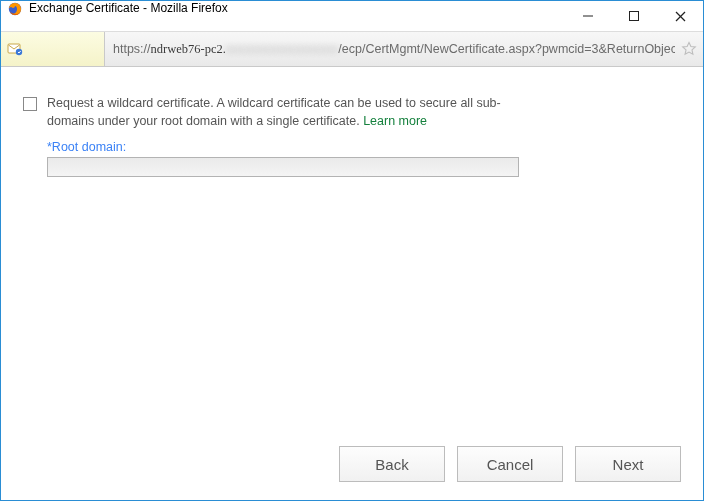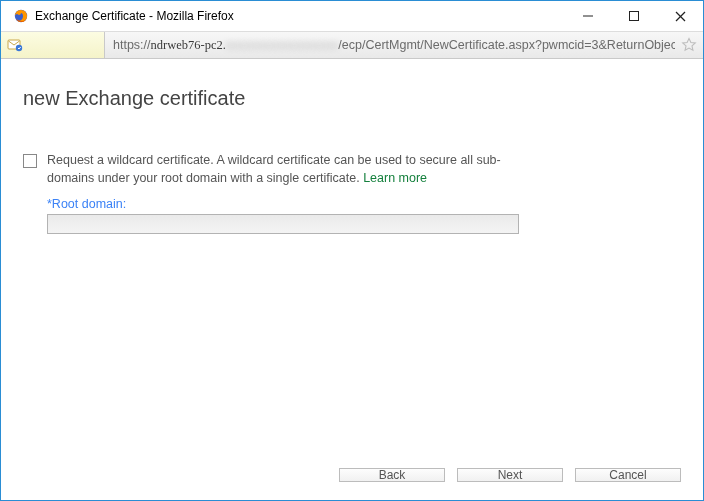--- a/index.html
+++ b/index.html
@@ -1,40 +1,40 @@
 <!DOCTYPE html>
 <html><head>
   <meta charset="utf-8">
   <style>
     * { box-sizing: border-box; margin: 0; padding: 0; }
     html, body { width: 704px; height: 501px; font-family: "Segoe UI", Arial, sans-serif; font-size: 12px; overflow: hidden; }
     .window { width: 704px; height: 501px; border: 1px solid #2a8dd4; background: #fff; display: flex; flex-direction: column; }
-    .titlebar { height: 30px; background: #fff; display: flex; align-items: center; padding: 0 0 0 6px; margin-left: 6px; }
+    .titlebar { height: 30px; background: #fff; display: flex; align-items: flex-start; padding: 0 0 0 6px; }
     .titlebar .ff-icon { width: 16px; height: 16px; margin-right: 6px; }
     .titlebar .title { flex: 1; font-size: 12px; color: #000; }
     .win-controls { display: flex; height: 30px; }
     .win-btn { width: 46px; height: 30px; display: flex; align-items: center; justify-content: center; color: #222; }
     .win-btn svg { display: block; }
-    .addressbar { height: 28px; background: linear-gradient(#f7f7f7, #e9e9e9); border-top: 1px solid #ddd; border-bottom: 1px solid #c9c9c9; display: flex; align-items: stretch; }
+    .addressbar { height: 36px; background: linear-gradient(#f7f7f7, #e9e9e9); border-top: 1px solid #ddd; border-bottom: 1px solid #c9c9c9; display: flex; align-items: stretch; }
     .identity-box { width: 104px; border-right: 1px solid #c9c9c9; display: flex; align-items: center; padding-left: 6px; background: linear-gradient(#fcfce2, #f5f3c9); }
     .identity-box .page-icon { width: 16px; height: 16px; }
     .url-box { flex: 1; display: flex; align-items: center; padding: 0 4px 0 8px; color: #6b6b6b; font-size: 12.5px; white-space: nowrap; overflow: hidden; position: relative; }
     .url-box .u-dark { color: #3a3a3a; font-family: Liberation Serif, serif; }
     .url-box .blurred { color: transparent; text-shadow: 0 0 6px #b7b7b7; text-align: right; }
     .star-btn { width: 28px; display: flex; align-items: center; justify-content: center; color: #bdbdbd; }
     .content { flex: 1; background: #fff; padding: 28px 22px 0 22px; position: relative; }
     h1.page-title { font-weight: 400; font-size: 20px; color: #444; margin-bottom: 42px; }
     .form-row { display: flex; align-items: flex-start; gap: 10px; padding-left: 0; }
     .chk { width: 14px; height: 14px; border: 1px solid #888; background: #fff; margin-top: 2px; flex-shrink: 0; }
     .desc { color: #555; font-size: 12.5px; line-height: 1.4; max-width: 475px; }
     .desc a.learn { color: #15803d; text-decoration: none; }
     .field-label { color: #3b82f6; font-size: 12.5px; display: block; margin: 10px 0 3px 24px; }
     .field-input { display: block; margin-left: 24px; width: 472px; height: 20px; border: 1px solid #b3b3b3; background: linear-gradient(#eaeaea, #f4f4f4); padding: 0 4px; color: #333; font-size: 12px; }
     .footer { position: absolute; bottom: 18px; right: 22px; display: flex; gap: 12px; }
-    .btn { width: 106px; height: 14px; border: 1px solid #bcbcbc; background: linear-gradient(#fdfdfd, #f1f1f1); color: #555; font-size: 12px; display: flex; align-items: center; justify-content: center; cursor: default; }
+    .btn { width: 106px; height: 36px; border: 1px solid #bcbcbc; background: linear-gradient(#fdfdfd, #f1f1f1); color: #555; font-size: 15px; display: flex; align-items: center; justify-content: center; cursor: default; }
   </style>
 </head>
 <body>
 
 <div class="window">
 
   <div class="titlebar">
     <span class="ff-icon">
       <svg viewBox="0 0 16 16" width="16" height="16">
         <circle cx="8" cy="8" r="6.2" fill="#3a5fcd"></circle>
@@ -81,32 +81,31 @@
         <span>/ecp/CertMgmt/NewCertificate.aspx?pwmcid=3&amp;ReturnObject</span>
     </div>
     <div class="star-btn">
       <svg width="16" height="16" viewBox="0 0 16 16">
           <path d="M8 1.5l1.9 4 4.4.4-3.3 3 .9 4.3L8 11.1 4.1 13.2l.9-4.3-3.3-3 4.4-.4z" fill="none" stroke="#bdbdbd" stroke-width="1.1"></path>
         </svg>
     </div>
   </div>
 
   <div class="content">
-    <h1 class="page-title">new Exchange certificate</h1>
 
     <div class="form-row">
       <span class="chk"></span>
       <div class="desc">
         <span>Request a wildcard certificate. A wildcard certificate can be used to secure all sub-domains under your root domain with a single certificate. </span><a href="#" class="learn">Learn more</a>
       </div>
     </div>
 
     <label class="field-label">*Root domain:</label>
     <input class="field-input" type="text" disabled="" value="" style="">
 
     <div class="footer">
       <div class="btn">Back</div>
+      <div class="btn">Cancel</div>
       <div class="btn">Next</div>
-      <div class="btn">Cancel</div>
     </div>
   </div>
 
 </div>
 
 </body></html>

